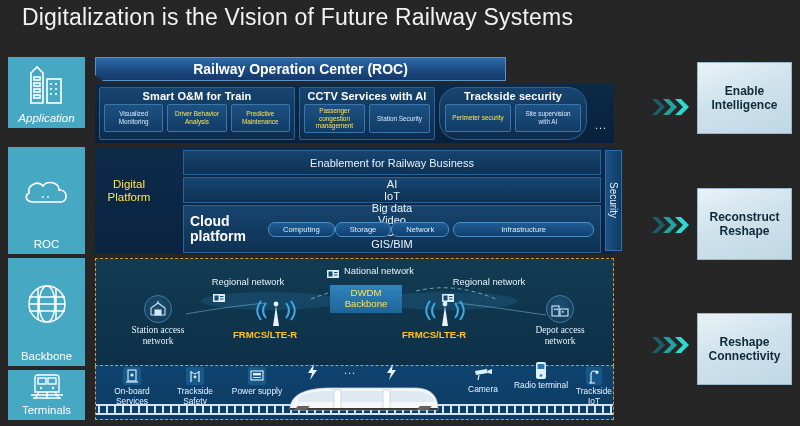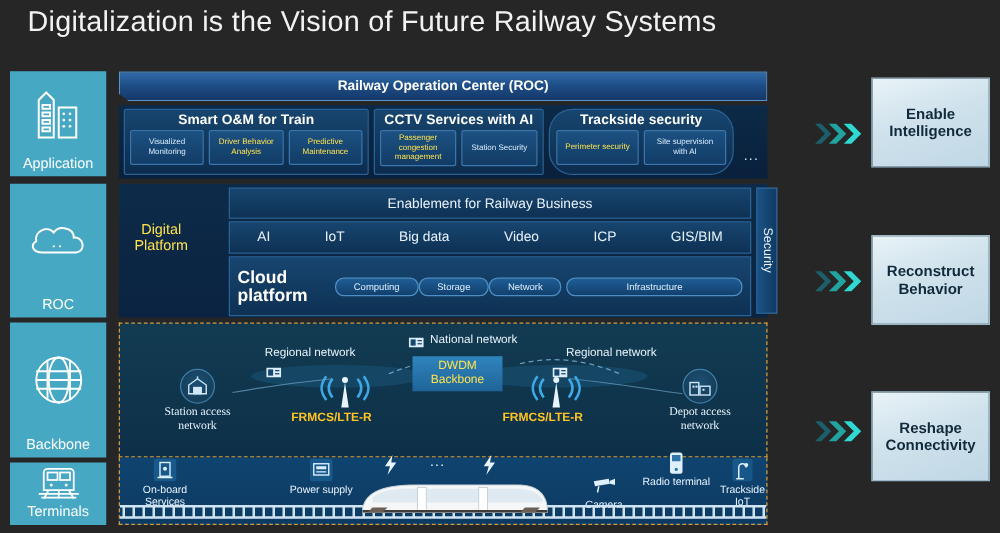--- a/index.html
+++ b/index.html
@@ -30,25 +30,25 @@
   .side-tile .s-label { font-size: 11.5px; padding-bottom: 4px; text-align:center; line-height:1.05; }
 
   
   .layer {
     position: absolute;
     background: linear-gradient(180deg, #0d2b49 0%, #0a2340 100%);
   }
 
   
   .roc-banner {
-    position: absolute; left: 95px; top: 57px; width: 519px; height: 24px;
+    position: absolute; left: 95px; top: 57px; width: 411px; height: 24px;
     background: linear-gradient(180deg,#2f6ba8 0%, #1d4c84 50%, #15386a 100%);
     border: 1px solid #5b93c9;
     display:flex; align-items:center; justify-content:center;
-    color:#ffffff; font-size: 11px; font-weight: bold;
+    color:#ffffff; font-size: 14px; font-weight: bold;
     clip-path: polygon(0 0, 100% 0, 100% 100%, 8px 100%, 0 calc(100% - 6px));
   }
 
   
   .app-layer { left: 95px; top: 84px; width: 519px; height: 59px;
     background: linear-gradient(180deg,#0c2a47 0%, #09203c 100%); }
   .app-group {
     position: absolute; top: 3px; height: 53px;
     background: linear-gradient(180deg,#17456f 0%, #0c2c4e 100%);
     border: 1px solid #2a6496; border-radius: 2px;
@@ -75,21 +75,21 @@
     color:#ffe34d; font-size: 11.5px; text-align:center; line-height:1.15;
   }
   .dp-inner { position:absolute; left: 161px; top: 150px; width: 440px; padding-left: 22px; }
   .dp-row {
     background: linear-gradient(180deg,#17456f 0%, #0e3154 100%);
     border: 1px solid #2a6496; margin-bottom: 2px;
   }
   .dp-enable { height: 25px; display:flex; align-items:center; justify-content:center;
     color:#e8f2fb; font-size: 11px; }
   .dp-tech { height: 26px; display:flex; align-items:center; justify-content:space-around;
-    color:#eaf3fc; font-size: 11px; }
+    color:#eaf3fc; font-size: 11px; flex-direction: column; }
   .dp-cloud { height: 48px; display:flex; align-items:center; padding: 0 6px; }
   .cloud-name { color:#ffffff; font-size: 14px; font-weight: bold; width: 74px;
     text-align:left; line-height:1.1; }
   .cloud-right { flex:1; display:flex; flex-direction:row; gap: 4px; padding-left: 4px; }
   .cloud-top { display:flex; justify-content:space-around; }
   .cap {
     background: linear-gradient(180deg,#1e5d95 0%, #12406d 100%);
     border:1px solid #4d8fc4; border-radius: 7px;
     font-size: 7.6px; color:#dcefff; padding: 2px 14px; text-align:center;
   }
@@ -151,21 +151,21 @@
   }
   .chev-group { position:absolute; left: 650px; width: 42px; height: 20px; }
 </style>
 </head>
 <body>
 
 <div id="root">
 
   <div class="title">Digitalization is the Vision of Future Railway Systems</div>
 
-  <div class="side-tile" style="top:57px;height:84px;">
+  <div class="side-tile" style="top:57px;height:71px;font-style:italic;">
     <div class="s-icon">
       <svg width="44" height="42" viewBox="0 0 44 42" fill="none" stroke="#ffffff" stroke-width="1.6">
         <path d="M18 10 L18 40 L6 40 L6 10 L12 4 Z"></path>
         <rect x="9" y="14" width="6" height="3"></rect>
           <rect x="9" y="20" width="6" height="3"></rect>
         <rect x="9" y="26" width="6" height="3"></rect>
           <rect x="9" y="32" width="6" height="3"></rect>
         <rect x="22" y="16" width="14" height="24"></rect>
         <circle cx="26" cy="21" r="1.1" fill="#fff" stroke="none"></circle>
           <circle cx="31" cy="21" r="1.1" fill="#fff" stroke="none"></circle>
@@ -371,40 +371,49 @@
   <div class="term-item" style="left:105px; top:366px; width:54px;">
     <svg class="t-icon" width="20" height="20" viewBox="0 0 20 20">
       <rect x="1" y="1" width="18" height="18" rx="2" fill="#1f6ea3" opacity="0.55"></rect>
       <rect x="6" y="4" width="8" height="11" fill="none" stroke="#dff0ff" stroke-width="1.1"></rect>
       <circle cx="10" cy="9" r="1.6" fill="#dff0ff"></circle>
       <path d="M4 16 H16" stroke="#dff0ff" stroke-width="1.1"></path>
     </svg>
     <span>On-board Services</span>
   </div>
 
+  <div class="term-item" style="left:166px; top:366px; width:58px;">
+    <svg class="t-icon" width="20" height="20" viewBox="0 0 20 20">
+      <rect x="1" y="1" width="18" height="18" rx="2" fill="#1f6ea3" opacity="0.55"></rect>
+      <path d="M6 16 V5 M14 16 V5" stroke="#dff0ff" stroke-width="1.2"></path>
+      <path d="M6 6 L10 8 M14 6 L10 8" stroke="#dff0ff" stroke-width="1"></path>
+      <circle cx="10" cy="11" r="1.4" fill="#dff0ff"></circle>
+    </svg>
+    <span>Trackside Safety</span>
+  </div>
 
   <div class="term-item" style="left:228px; top:366px; width:58px;">
     <svg class="t-icon" width="20" height="20" viewBox="0 0 20 20">
       <rect x="1" y="1" width="18" height="18" rx="2" fill="#1f6ea3" opacity="0.55"></rect>
       <rect x="4" y="5" width="12" height="9" fill="none" stroke="#dff0ff" stroke-width="1.1"></rect>
       <rect x="6" y="7" width="8" height="2.4" fill="#dff0ff"></rect>
       <path d="M6 11.5 H14" stroke="#dff0ff" stroke-width="0.9"></path>
     </svg>
     <span>Power supply</span>
   </div>
 
   <svg width="14" height="16" viewBox="0 0 14 16" style="position:absolute;left:305px;top:364px;">
     <path d="M9 0 L3 9 H7 L5 16 L12 6 H8 Z" fill="#eaf4ff"></path>
   </svg>
   <div class="dots-h" style="left:344px; top:364px; color:#eaf4ff;">...</div>
   <svg width="14" height="16" viewBox="0 0 14 16" style="position:absolute;left:384px;top:364px;">
     <path d="M9 0 L3 9 H7 L5 16 L12 6 H8 Z" fill="#eaf4ff"></path>
   </svg>
 
-  <div class="term-item" style="left:460px; top:380px; width:46px;font-style:italic;">
+  <div class="term-item" style="left:460px; top:366px; width:46px;">
     <svg class="t-icon" width="20" height="18" viewBox="0 0 20 18">
       <path d="M2 5 L14 3 L15 7 L3 9 Z" fill="#dff0ff"></path>
       <path d="M15 4.5 L19 3 V8 L15 7 Z" fill="#dff0ff"></path>
       <path d="M6 9 L5 14" stroke="#dff0ff" stroke-width="1.2"></path>
     </svg>
     <span>Camera</span>
   </div>
 
   <div class="term-item" style="left:512px; top:360px; width:58px;">
     <svg class="t-icon" width="14" height="20" viewBox="0 0 14 20">
@@ -519,21 +528,21 @@
   </div>
 
   <div class="chev-group" style="top:215px;">
     <svg width="42" height="20" viewBox="0 0 42 20">
       <path d="M2 2 L10 10 L2 18 L7 18 L15 10 L7 2 Z" fill="#1c5f6b"></path>
       <path d="M13 2 L21 10 L13 18 L19 18 L27 10 L19 2 Z" fill="#23a39f"></path>
       <path d="M25 2 L33 10 L25 18 L31 18 L39 10 L31 2 Z" fill="#2fd8d0"></path>
     </svg>
   </div>
   <div class="out-panel" style="top:188px;">
-    <span>Reconstruct Behavior</span>
+    <span>Reconstruct Reshape</span>
   </div>
 
   <div class="chev-group" style="top:335px;">
     <svg width="42" height="20" viewBox="0 0 42 20">
       <path d="M2 2 L10 10 L2 18 L7 18 L15 10 L7 2 Z" fill="#1c5f6b"></path>
       <path d="M13 2 L21 10 L13 18 L19 18 L27 10 L19 2 Z" fill="#23a39f"></path>
       <path d="M25 2 L33 10 L25 18 L31 18 L39 10 L31 2 Z" fill="#2fd8d0"></path>
     </svg>
   </div>
   <div class="out-panel" style="top:313px;">

